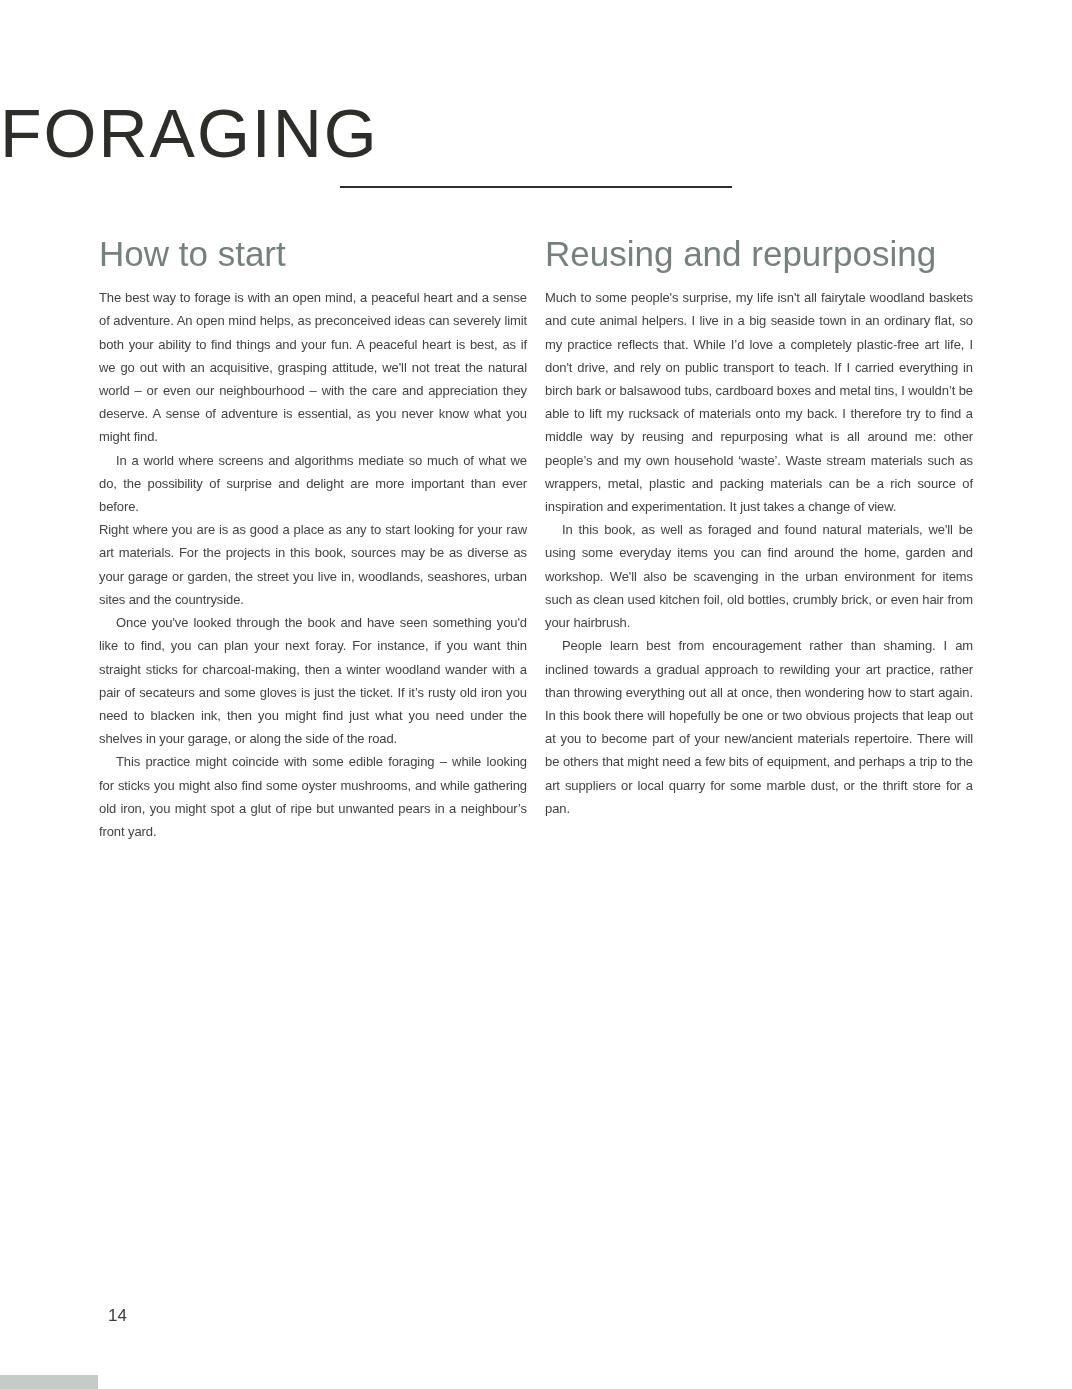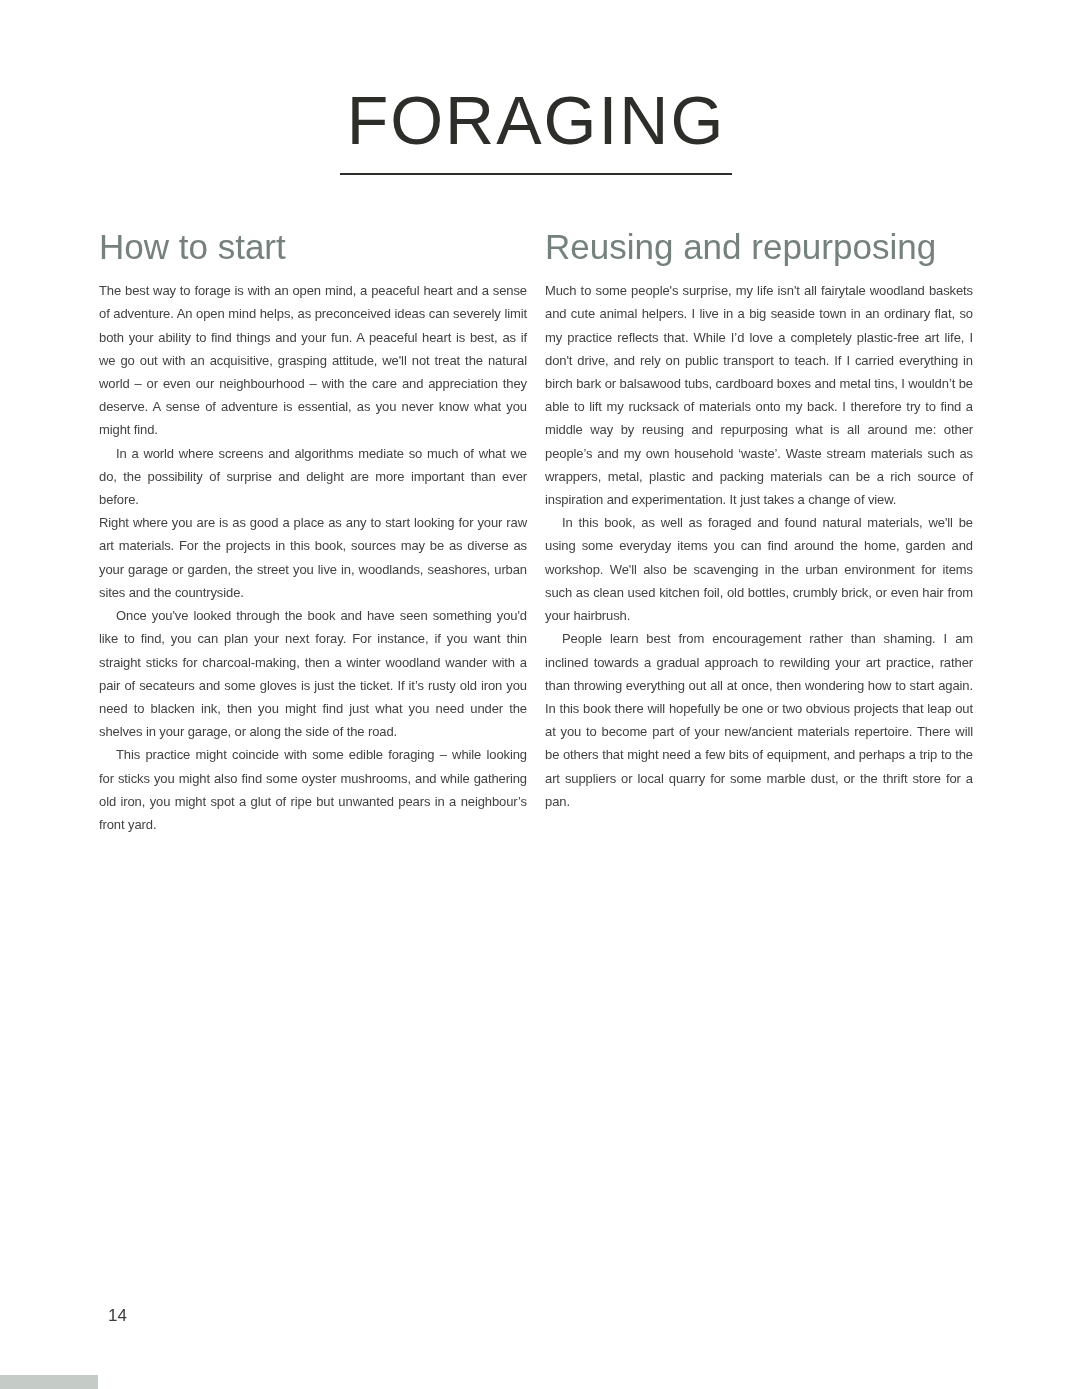--- a/index.html
+++ b/index.html
@@ -11,21 +11,22 @@
     position: relative;
     width: 1072px;
     height: 1389px;
     background: #ffffff;
     overflow: hidden;
     font-family: "Liberation Sans", sans-serif;
   }
   
   .chapter-head {
     padding-top: 86px;
-    text-align: center;
+    text-align: left;
+    margin-top: 13px;
   }
   .chapter-title {
     margin: 0;
     font-size: 68px;
     font-weight: 300;
     letter-spacing: 2px;
     color: #2d2d29;
     line-height: 1.0;
   }
   .title-rule {
@@ -39,21 +40,21 @@
     display: flex;
     gap: 18px;
     padding: 0 99px;
     margin-top: 36px;
   }
   .col {
     width: 428px;
     flex: 0 0 428px;
   }
   .section-heading {
-    margin: 16px 0 12px 0;
+    margin: 10px 0 12px 0;
     font-size: 35px;
     font-weight: 300;
     color: #75817c;
     line-height: 1.15;
     letter-spacing: 0px;
   }
   .section + .section .section-heading {
     margin-top: 18px;
   }
   .body-par {

